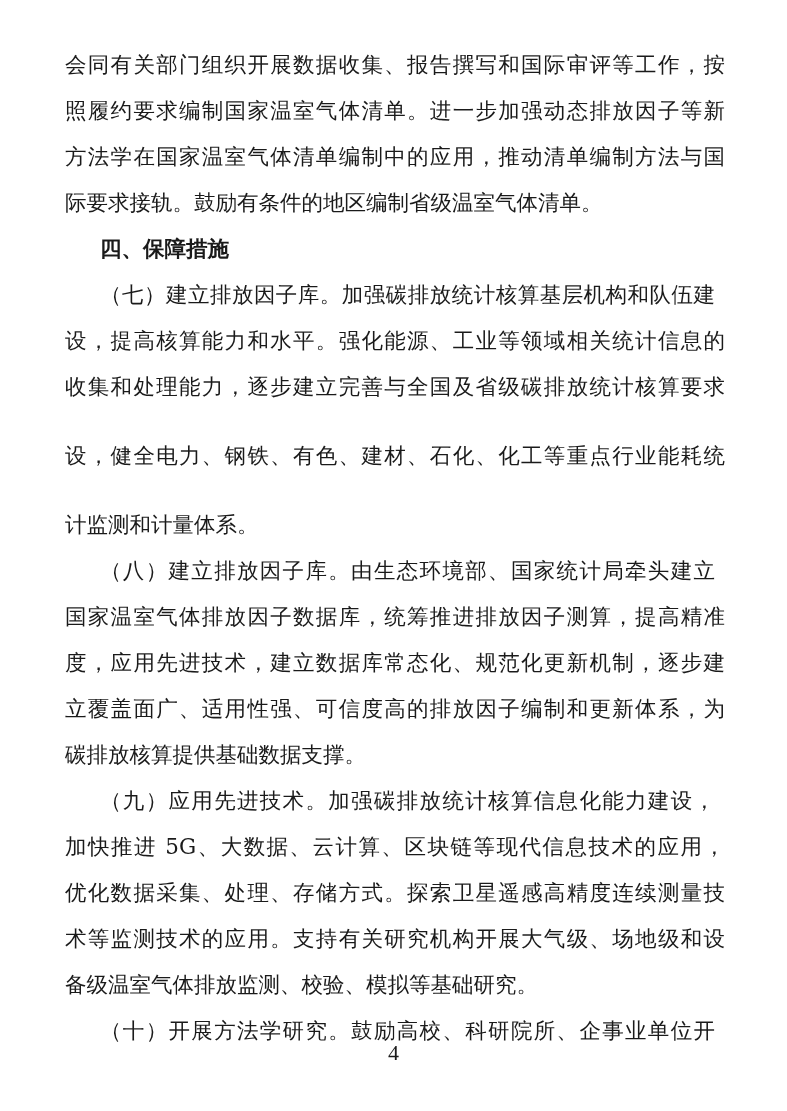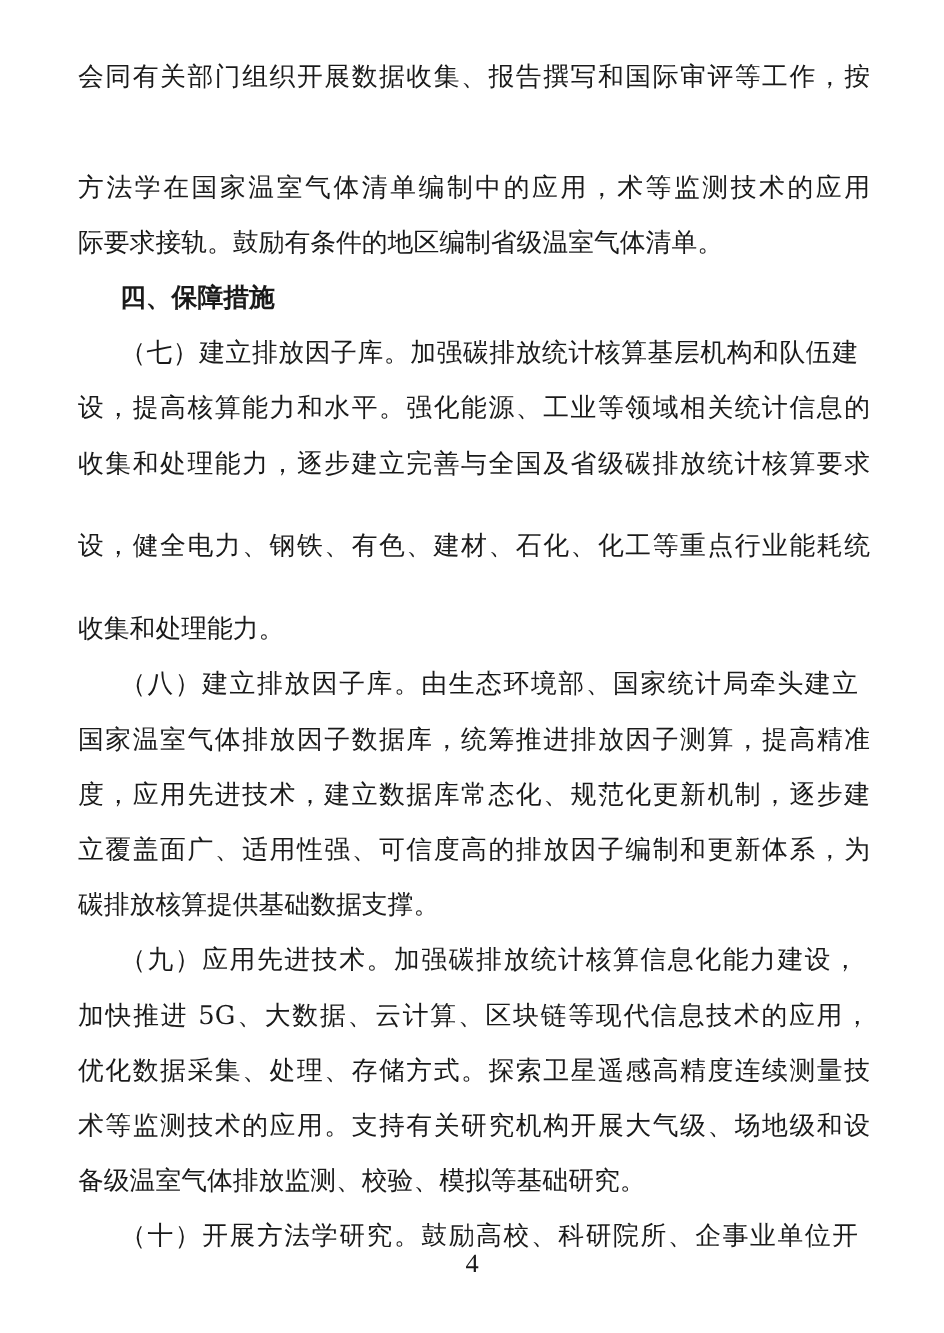--- a/index.html
+++ b/index.html
@@ -16,32 +16,33 @@
   .bold-lead { font-family: "DejaVu Sans", "Liberation Sans", sans-serif; font-weight: normal; }
   .page-number { position: absolute; left: 0; width: 787px; top: 1036px; text-align: center;
                  font-family: "Liberation Serif", "DejaVu Serif", serif; font-size: 22px; line-height: 30px; }
 </style>
 </head>
 <body>
 
 <div class="page">
 
   <div class="line" style="top:42px">会同有关部门组织开展数据收集、报告撰写和国际审评等工作，按</div>
-  <div class="line" style="top:134px">方法学在国家温室气体清单编制中的应用，术等监测技术的应用</div>
+  <div class="line" style="top:88px">照履约要求编制国家温室气体清单。进一步加强动态排放因子等新</div>
+  <div class="line" style="top:134px">方法学在国家温室气体清单编制中的应用，推动清单编制方法与国</div>
   <div class="line last" style="top:180px">际要求接轨。鼓励有条件的地区编制省级温室气体清单。</div>
 
   <div class="line indent heading" style="top:226px">四、保障措施</div>
 
   <div class="line indent" style="top:272px">
     <span>（七）</span><span class="bold-lead">建立排放因子库。</span><span>加强碳排放统计核算基层机构和队伍建</span>
   </div>
   <div class="line" style="top:318px">设，提高核算能力和水平。强化能源、工业等领域相关统计信息的</div>
   <div class="line" style="top:364px">收集和处理能力，逐步建立完善与全国及省级碳排放统计核算要求</div>
   <div class="line" style="top:433px">设，健全电力、钢铁、有色、建材、石化、化工等重点行业能耗统</div>
-  <div class="line last" style="top:502px">收集和处理能力。</div>
+  <div class="line last" style="top:502px">计监测和计量体系。</div>
 
   <div class="line indent" style="top:548px">
     <span>（八）</span><span class="bold-lead">建立排放因子库。</span><span>由生态环境部、国家统计局牵头建立</span>
   </div>
   <div class="line" style="top:594px">国家温室气体排放因子数据库，统筹推进排放因子测算，提高精准</div>
   <div class="line" style="top:640px">度，应用先进技术，建立数据库常态化、规范化更新机制，逐步建</div>
   <div class="line" style="top:686px">立覆盖面广、适用性强、可信度高的排放因子编制和更新体系，为</div>
   <div class="line last" style="top:732px">碳排放核算提供基础数据支撑。</div>
 
   <div class="line indent" style="top:778px">

